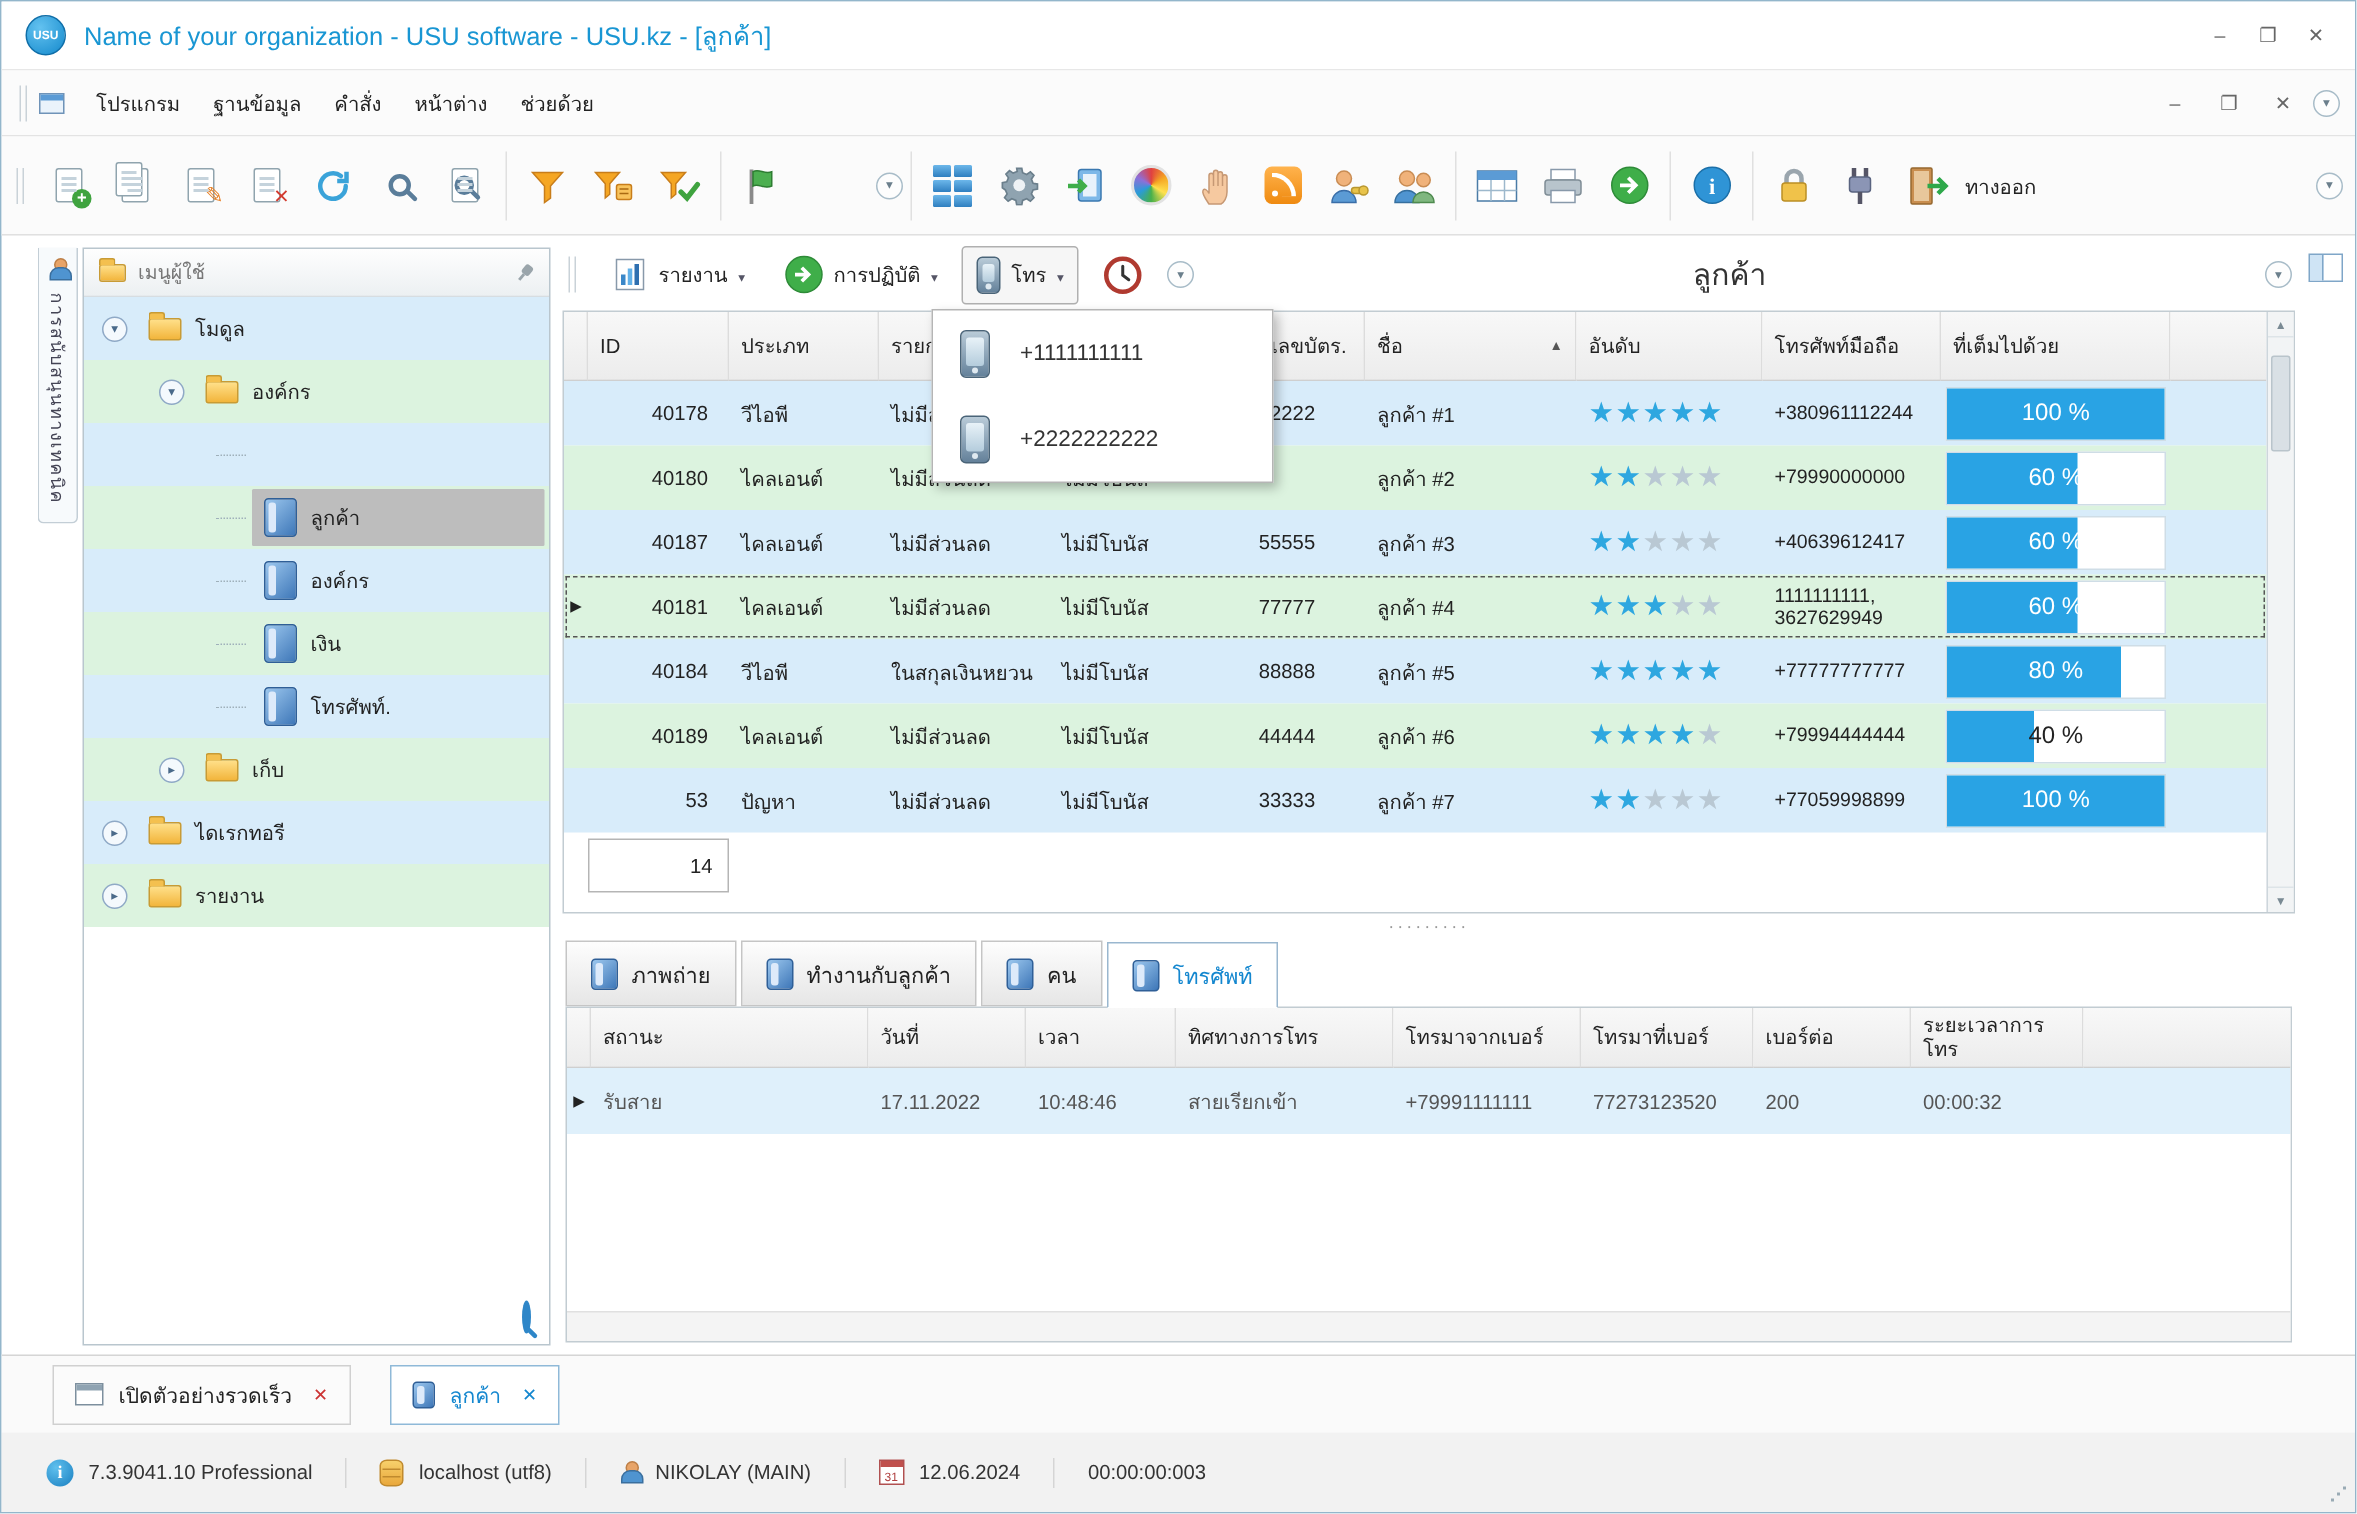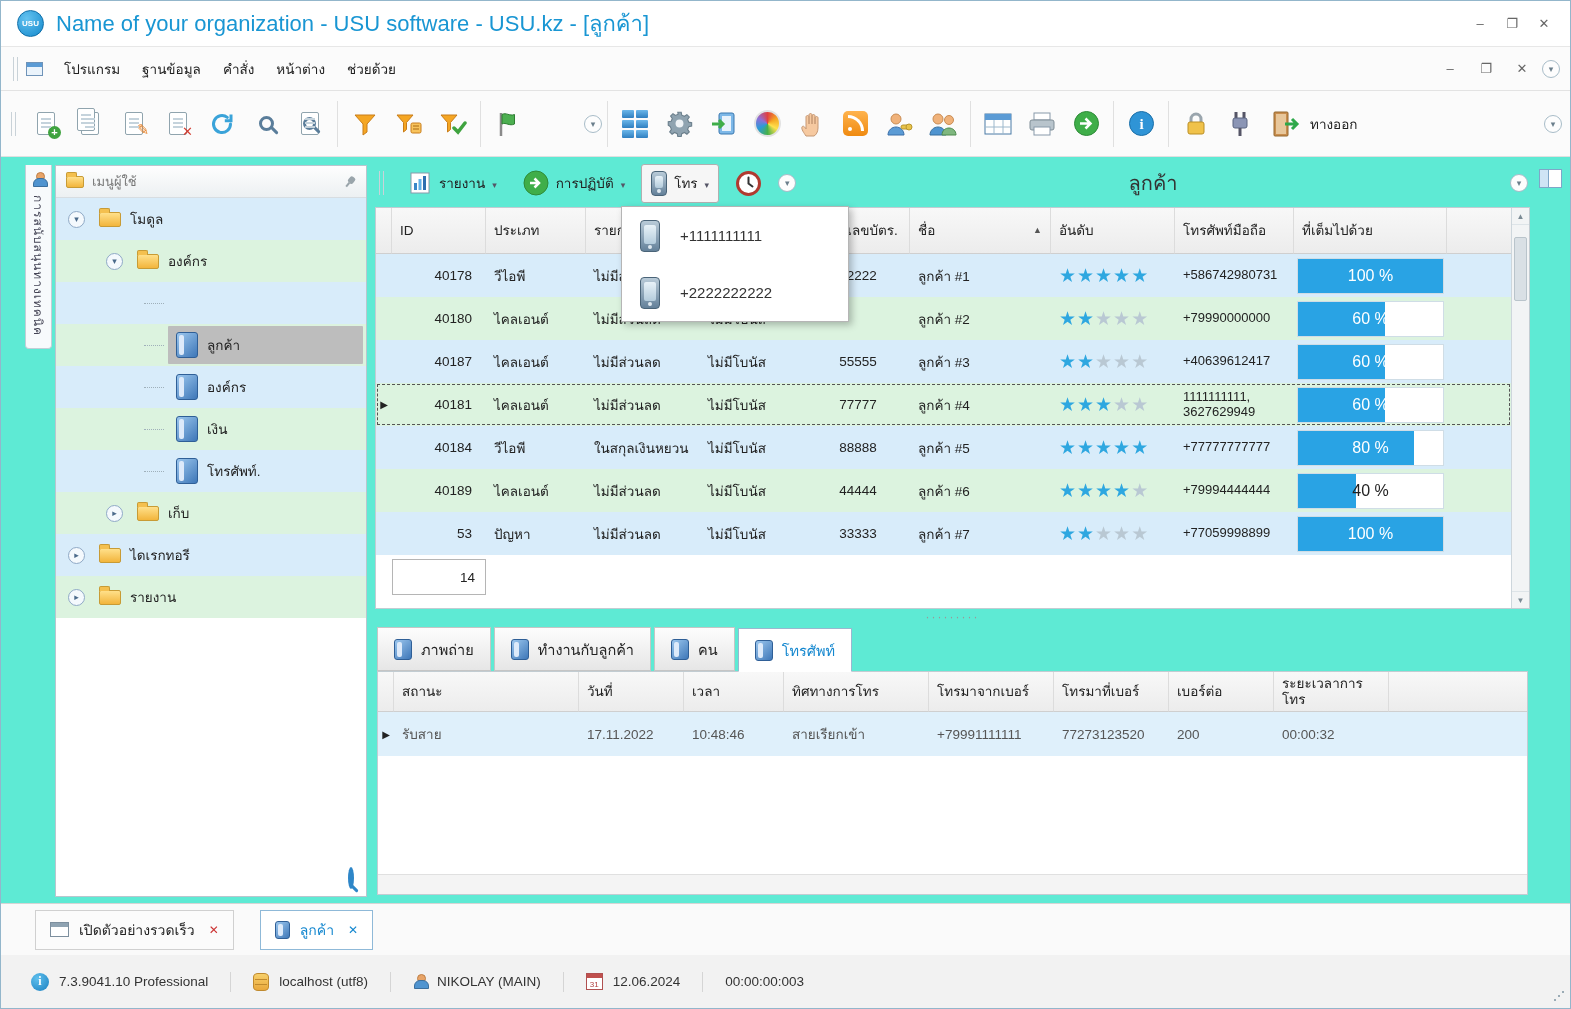--- a/index.html
+++ b/index.html
@@ -1,26 +1,26 @@
 <!DOCTYPE html>
 <html><head>
 <meta charset="utf-8">
 <style>
   * { box-sizing: border-box; margin:0; padding:0; }
   body { margin:0; background:#dfe6ea; font-family:"Liberation Sans","DejaVu Sans",sans-serif; }
-  .window { position:relative; width:1571px; height:1009px; background:#5eead4;
+  .window { position:relative; width:1571px; height:1009px; background:#ffffff;
             border:1px solid #93b6cb; overflow:hidden; font-size:14px; color:#222; }
 
   
   .titlebar { position:absolute; top:0; left:0; right:0; height:46px; background:#fff;
               border-bottom:1px solid #e7e7e7; display:flex; align-items:center; padding:0 10px 0 16px; }
   .logo { width:27px; height:27px; border-radius:50%; border:1px solid #0f6ea8;
           background:radial-gradient(circle at 35% 30%, #63c2f0, #1489cc);
           color:#fff; font-size:8px; font-weight:bold; display:flex; align-items:center; justify-content:center; flex:none;}
-  .win-title { margin-left:12px; font-size:22px; color:#1996d3; }
+  .win-title { margin-left:12px; font-size:17px; color:#1996d3; }
   .tb-controls { margin-left:auto; display:flex; }
   .tb-btn { width:32px; height:26px; display:flex; align-items:center; justify-content:center; color:#666; font-size:13px; cursor:default;}
 
   
   .menubar { position:absolute; top:46px; left:0; right:0; height:44px; background:#fbfbfb;
              border-bottom:1px solid #e3e3e3; display:flex; align-items:center; padding:0 10px; }
   .grip-v { width:5px; height:24px; border-left:1px solid #c9d2d8; border-right:1px solid #c9d2d8; margin:0 8px 0 2px; flex:none;}
   .mwin-ic { width:17px; height:14px; border:1px solid #6f93b8; background:#eaf3fb; position:relative; margin-right:10px; flex:none;}
   .mwin-ic::before { content:""; position:absolute; left:0; right:0; top:0; height:4px; background:#5b9bd5; }
   .menu-item { padding:4px 11px; font-size:13.5px; color:#222; cursor:default; }
@@ -591,21 +591,21 @@
                 <div class="gcell right" style="width: 94px;">40178</div>
                 <div class="gcell" style="width: 100px;">วีไอพี</div>
                 <div class="gcell" style="width: 114px;">ไม่มีส่วนลด</div>
                 <div class="gcell" style="width: 106px;">ไม่มีโบนัส</div>
                 <div class="gcell center" style="width: 104px;">22222</div>
                 <div class="gcell" style="width: 141px;">ลูกค้า #1</div>
                 <div class="gcell" style="width: 124px;">
                   <span class="st-f">★★★★★</span>
                   <span class="st-e"></span>
                 </div>
-                <div class="gcell phone-cell" style="width: 119px;">+586742980731</div>
+                <div class="gcell phone-cell" style="width: 119px;">+380961112244</div>
                 <div class="gcell" style="width: 153px; padding: 3px 2px;">
                   <div class="pw">
                     <div class="fill" style="width: 100%;"></div>
                     <div class="plab">100 %</div>
                   </div>
                 </div>
                 <div class="gcell fillc"></div>
               </div>
               <div class="grow bg-g">
                 <div class="m-cell" style="width: 16px;"></div>

